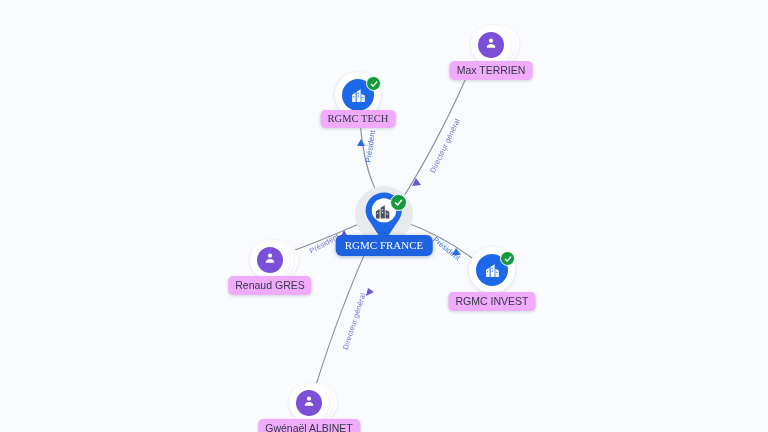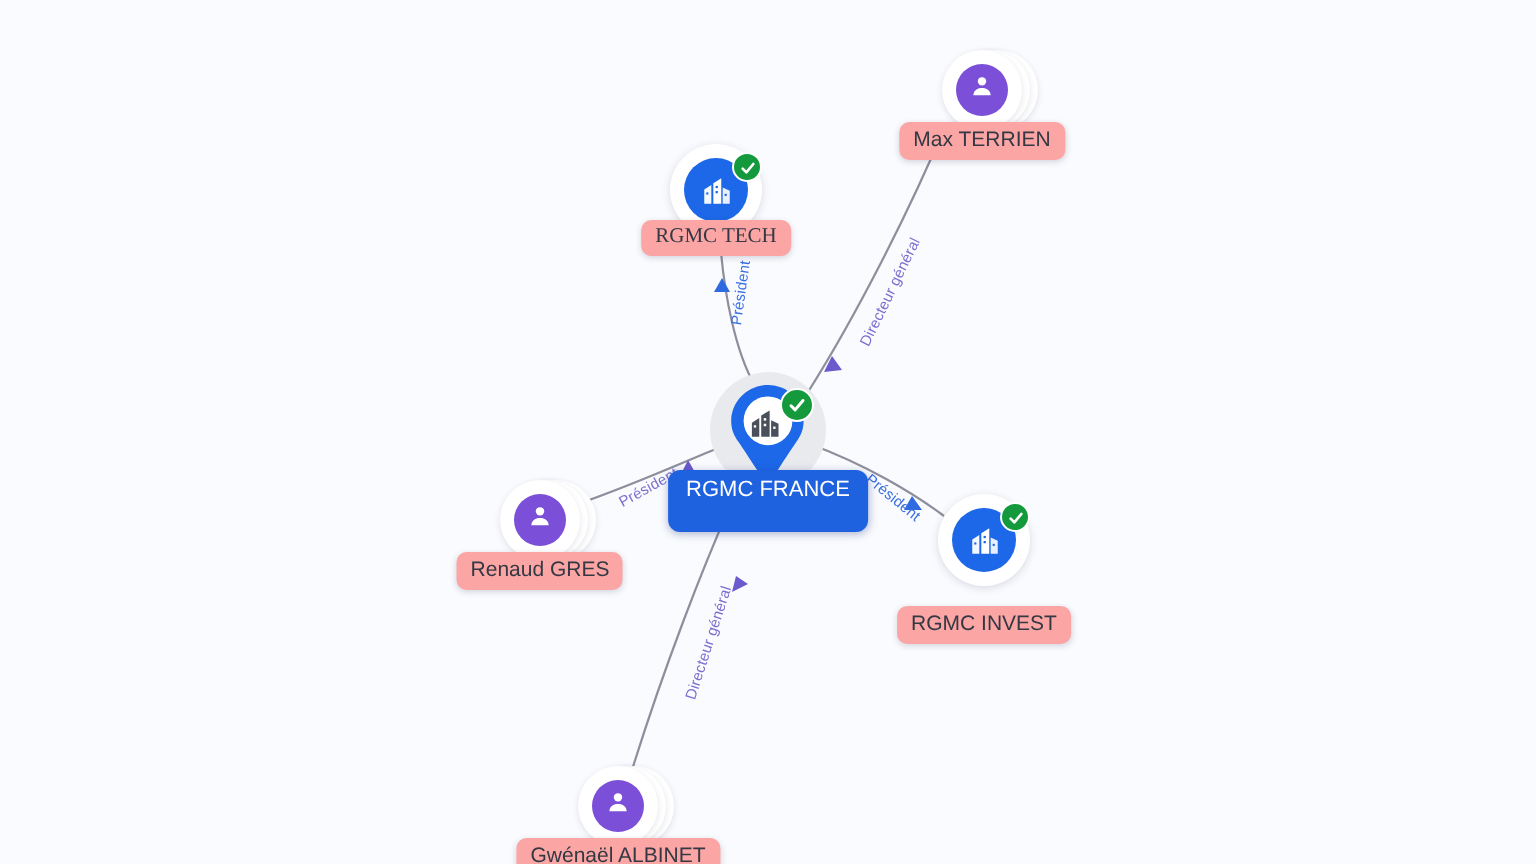--- a/index.html
+++ b/index.html
@@ -64,32 +64,33 @@
   }
 
   .node-label {
     position: absolute;
     left: 50%;
     transform: translateX(-50%);
     white-space: nowrap;
     font-size: 10.5px;
     padding: 3px 7px 4px 7px;
     border-radius: 5px;
-    background: #fca5a5;
+    background: #f0abfc;
     color: #333842;
     box-shadow: 0 1px 3px rgba(30,40,70,.18);
     font-family: "Liberation Sans", sans-serif;
   }
   .node-label.selected {
     background: #1f62e0;
     color: #ffffff;
     font-size: 11px;
     border-radius: 6px;
-    padding: 4px 9px 15px 9px;
+    padding: 4px 9px 5px 9px;
     box-shadow: 0 1px 4px rgba(20,50,120,.35);
+    font-family: Liberation Serif, serif;
   }
 
   
   .company-node .disc-outer {
     position: absolute;
     left: 50%;
     top: 50%;
     width: 46px;
     height: 46px;
     margin-left: -23px;
@@ -305,21 +306,21 @@
           <rect x="11" y="12" width="1.6" height="1.6" fill="#1d68e8"></rect>
           <rect x="17.4" y="14" width="1.5" height="1.5" fill="#1d68e8"></rect>
         </svg>
       </span>
     </div>
     <div class="badge" style="left:8px; top:-19px; width:13px; height:13px;">
       <svg width="8" height="8" viewBox="0 0 24 24" fill="none" stroke="#ffffff" stroke-width="4" stroke-linecap="round" stroke-linejoin="round">
         <polyline points="4,13 9.5,18.5 20,6"></polyline>
       </svg>
     </div>
-    <div class="node-label" style="top:33px;">RGMC INVEST</div>
+    <div class="node-label" style="top:22px;">RGMC INVEST</div>
   </div>
 
   <div class="node person-node" style="left:309px; top:403px;">
     <div class="stack s3"></div>
     <div class="stack s2"></div>
     <div class="stack s1">
       <div class="disc-inner">
         <span>
           <svg width="14" height="14" viewBox="0 0 24 24" fill="#ffffff">
             <circle cx="12" cy="8" r="3.6"></circle>

